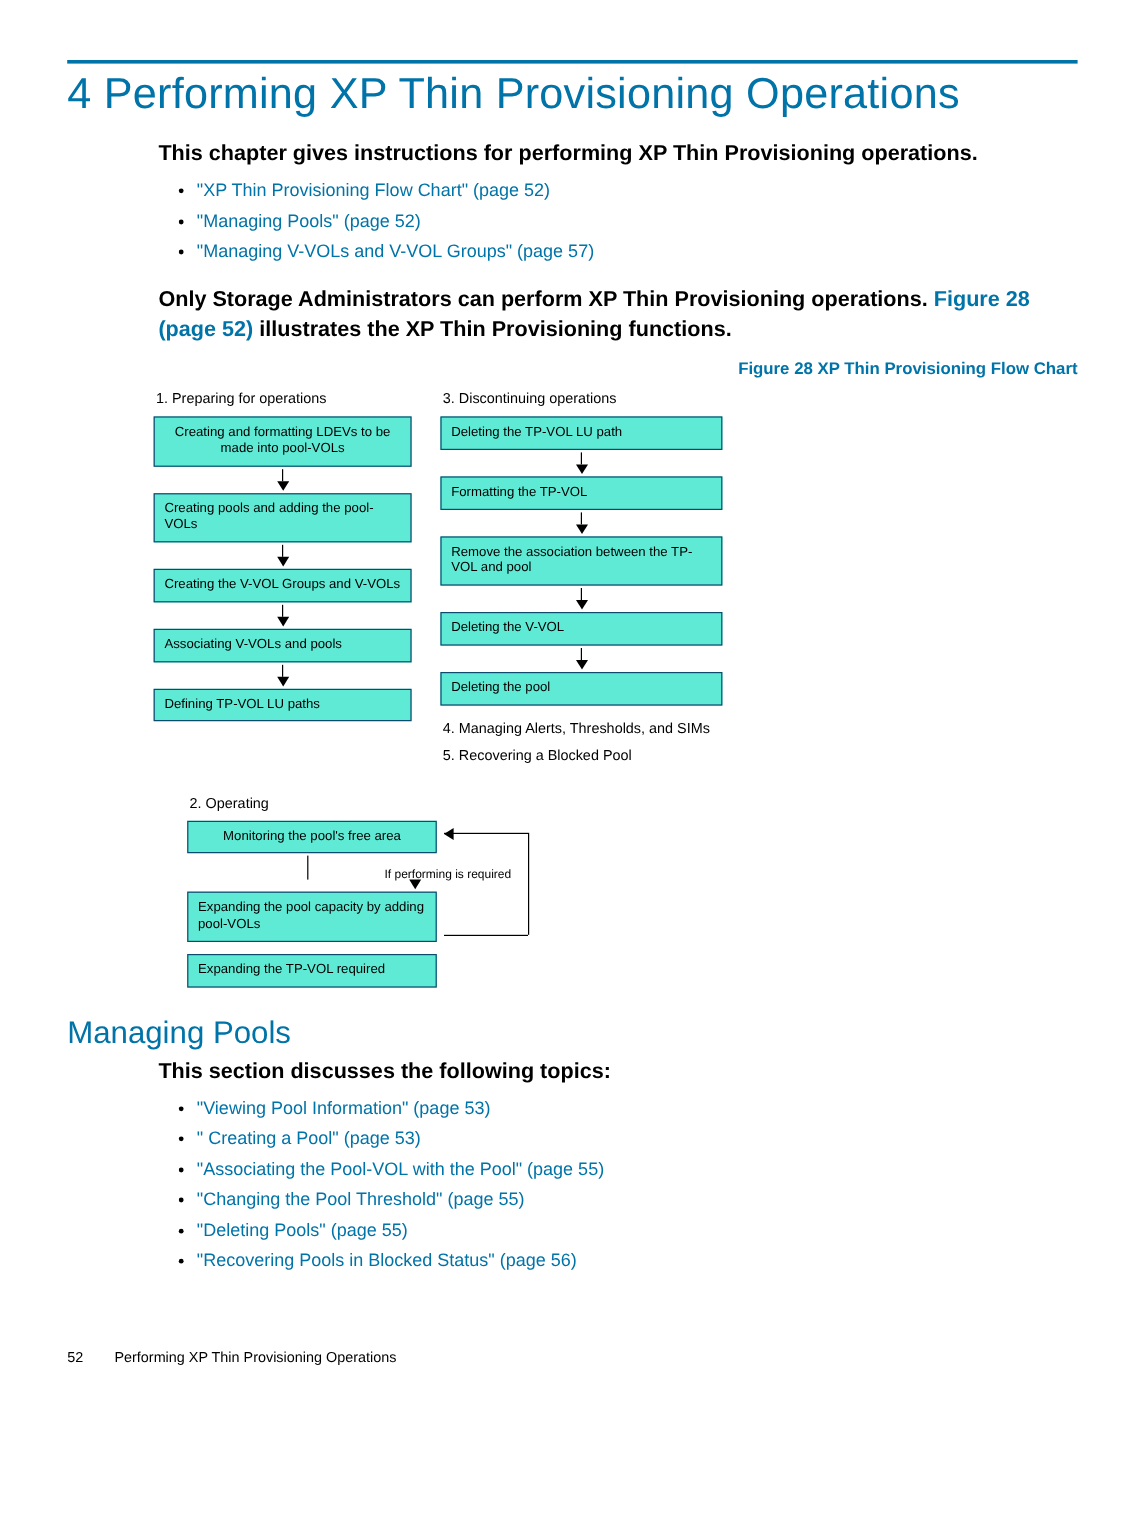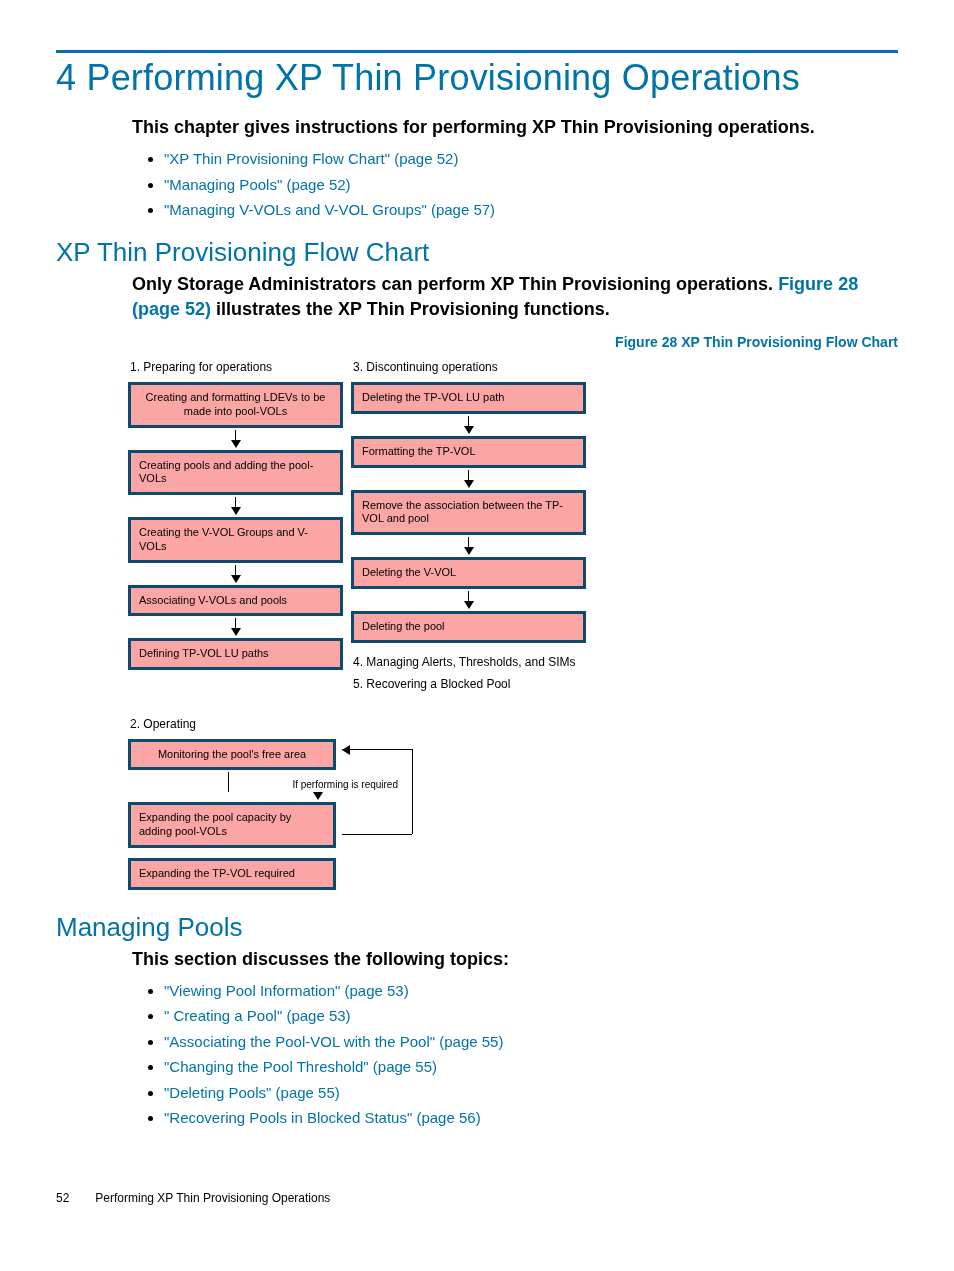--- a/index.html
+++ b/index.html
@@ -64,53 +64,53 @@
   }
 
   
   .flowchart {
     font-family: Arial, sans-serif;
     font-size: 11px;
     color: #000;
   }
   .flow-cols {
     display: flex;
-    gap: 8px;
+    gap: 24px;
     align-items: flex-start;
   }
   .flow-col { width: 215px; }
   .fc-label {
     font-size: 12px;
     margin: 4px 0 8px 2px;
   }
   .box {
-    border: 3px solid #0c4a6e;
+    border: 1px solid #0c4a6e;
     padding: 6px 8px;
     font-size: 11px;
-    background: #fca5a5;
+    background: #5eead4;
     text-align: left;
     line-height: 1.25;
   }
   .box.center { text-align: center; }
   .arrow-down {
     width: 0; height: 0;
     border-left: 5px solid transparent;
     border-right: 5px solid transparent;
     border-top: 8px solid #000;
     margin: 0 auto;
   }
   .vconn {
     display: flex; flex-direction: column; align-items: center;
     padding: 2px 0 2px 0;
   }
   .vline {
     width: 1px; background: #000; height: 10px;
   }
 
-  .sec2-wrap { margin-top: 18px; }
+  .sec2-wrap { margin-top: 18px; margin-left: 28px; }
   .sec2 {
     position: relative;
     width: 280px;
   }
   .sec2 .box { width: 208px; box-sizing: border-box; }
   .if-exp {
     font-size: 10px;
     position: absolute;
     left: 130px;
     top: 40px;
@@ -152,21 +152,20 @@
 
   <div class="body-indent">
     <p>This chapter gives instructions for performing XP Thin Provisioning operations.</p>
     <ul class="link-list">
       <li><a href="#">"XP Thin Provisioning Flow Chart" (page 52)</a></li>
       <li><a href="#">"Managing Pools" (page 52)</a></li>
       <li><a href="#">"Managing V-VOLs and V-VOL Groups" (page 57)</a></li>
     </ul>
   </div>
 
-  <h2 class="section-title">XP Thin Provisioning Flow Chart</h2>
   <div class="body-indent">
     <p>
       <span>Only Storage Administrators can perform XP Thin Provisioning operations. </span><a href="#" class="xref">Figure 28 (page 52)</a><span> illustrates the XP Thin Provisioning functions.</span>
     </p>
     <div class="figure-caption">Figure 28 XP Thin Provisioning Flow Chart</div>
 
     <div class="flowchart">
       <div class="flow-cols">
 
         <div class="flow-col">

